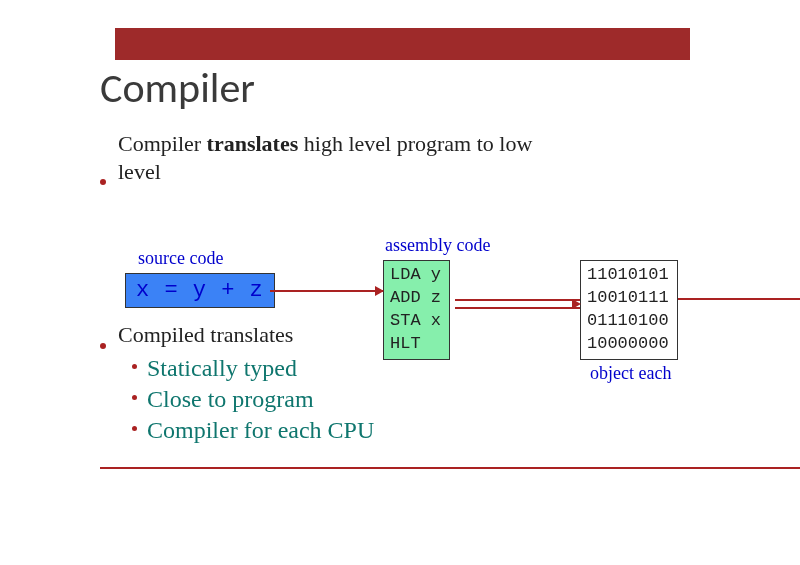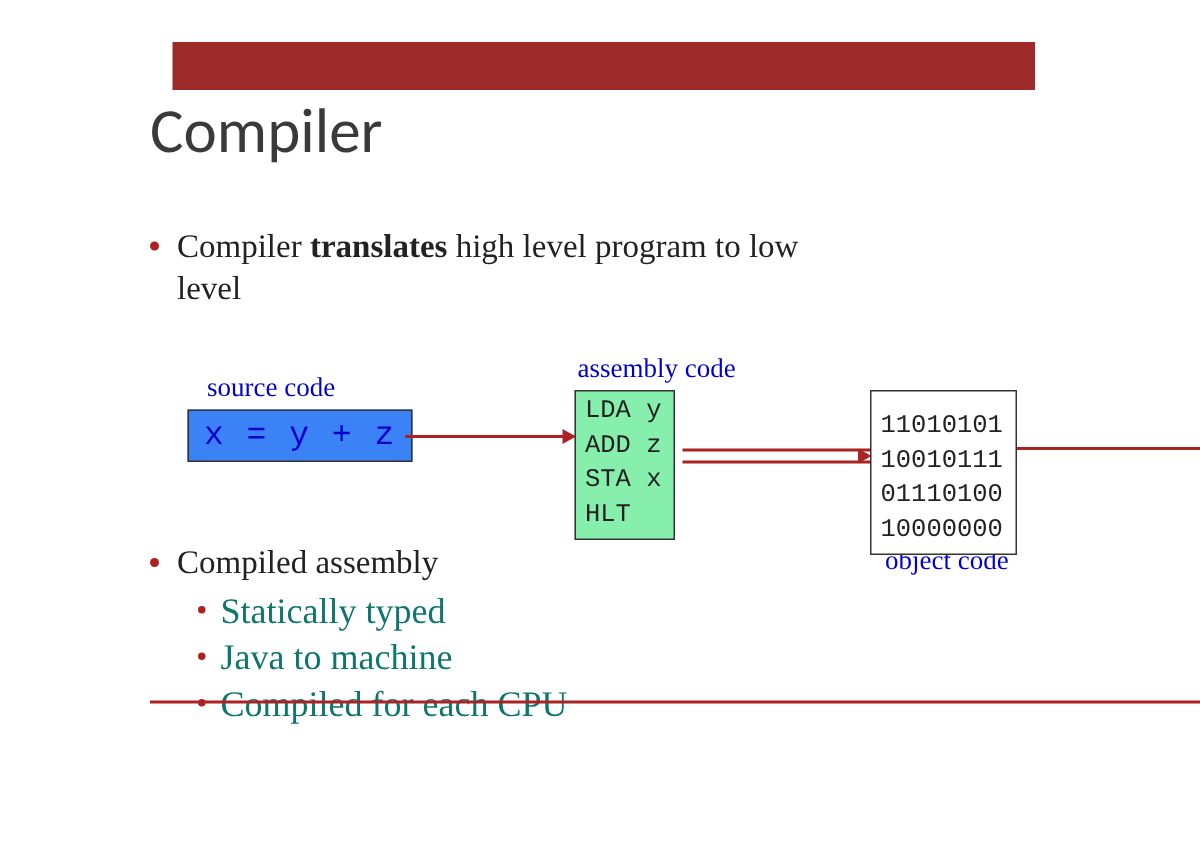--- a/index.html
+++ b/index.html
@@ -29,23 +29,22 @@
     font-family: Calibri, Candara, Segoe, 'Segoe UI', Optima, Arial, sans-serif;
   }
   .content {
     position: absolute;
     left: 100px;
     top: 130px;
     width: 600px;
   }
   .bullet-main {
     display: flex;
-    align-items: flex-start;
+    align-items: flex-end;
     margin-bottom: 6px;
-    margin-top: 20px;
   }
   .bullet-main .dot {
     width: 6px;
     height: 6px;
     border-radius: 50%;
     background: #a22;
     margin-top: 11px;
     margin-right: 12px;
     flex-shrink: 0;
   }
@@ -117,21 +116,21 @@
     color: #222;
     line-height: 1.35;
     background: #86efac;
     z-index: 2;
   }
   .obj-box {
     position: absolute;
     left: 460px;
     top: 20px;
     border: 1px solid #333;
-    padding: 13px 8px 3px 6px;
+    padding: 3px 8px 3px 6px;
     font-family: 'Courier New', monospace;
     font-size: 17px;
     color: #222;
     line-height: 1.35;
     background: #fff;
     z-index: 2;
   }
   .arrow-line {
     position: absolute;
     height: 0;
@@ -174,40 +173,40 @@
     <div class="dot"></div>
     <div class="txt">
       <span>Compiler </span><span class="bold">translates</span><span> high level program to low level</span>
     </div>
   </div>
 
   <div style="height: 130px;"></div>
 
   <div class="bullet-main">
     <div class="dot"></div>
-    <div class="txt">Compiled assembly</div>
+    <div class="txt">Compiled translates</div>
   </div>
   <div class="bullet-sub">
     <div class="dot"></div>
     <div class="txt">Statically typed</div>
   </div>
   <div class="bullet-sub">
     <div class="dot"></div>
-    <div class="txt">Java to machine</div>
+    <div class="txt">Close to program</div>
   </div>
   <div class="bullet-sub">
     <div class="dot"></div>
-    <div class="txt">Compiled for each CPU</div>
+    <div class="txt">Compiler for each CPU</div>
   </div>
 </div>
 
 <div class="diagram">
   <div class="label src-label">source code</div>
   <div class="label asm-label">assembly code</div>
-  <div class="label obj-label">object code</div>
+  <div class="label obj-label">object each</div>
 
   <div class="arrow-line arrow1"></div>
   <div class="arrow-head ah1"></div>
   <div class="arrow-line arrow2"></div>
   <div class="arrow-line arrow2b"></div>
   <div class="arrow-head ah2"></div>
   <div class="arrow-line arrow3"></div>
 
   <div class="src-box">x = y + z</div>
   <div class="asm-box pre-line">LDA y

